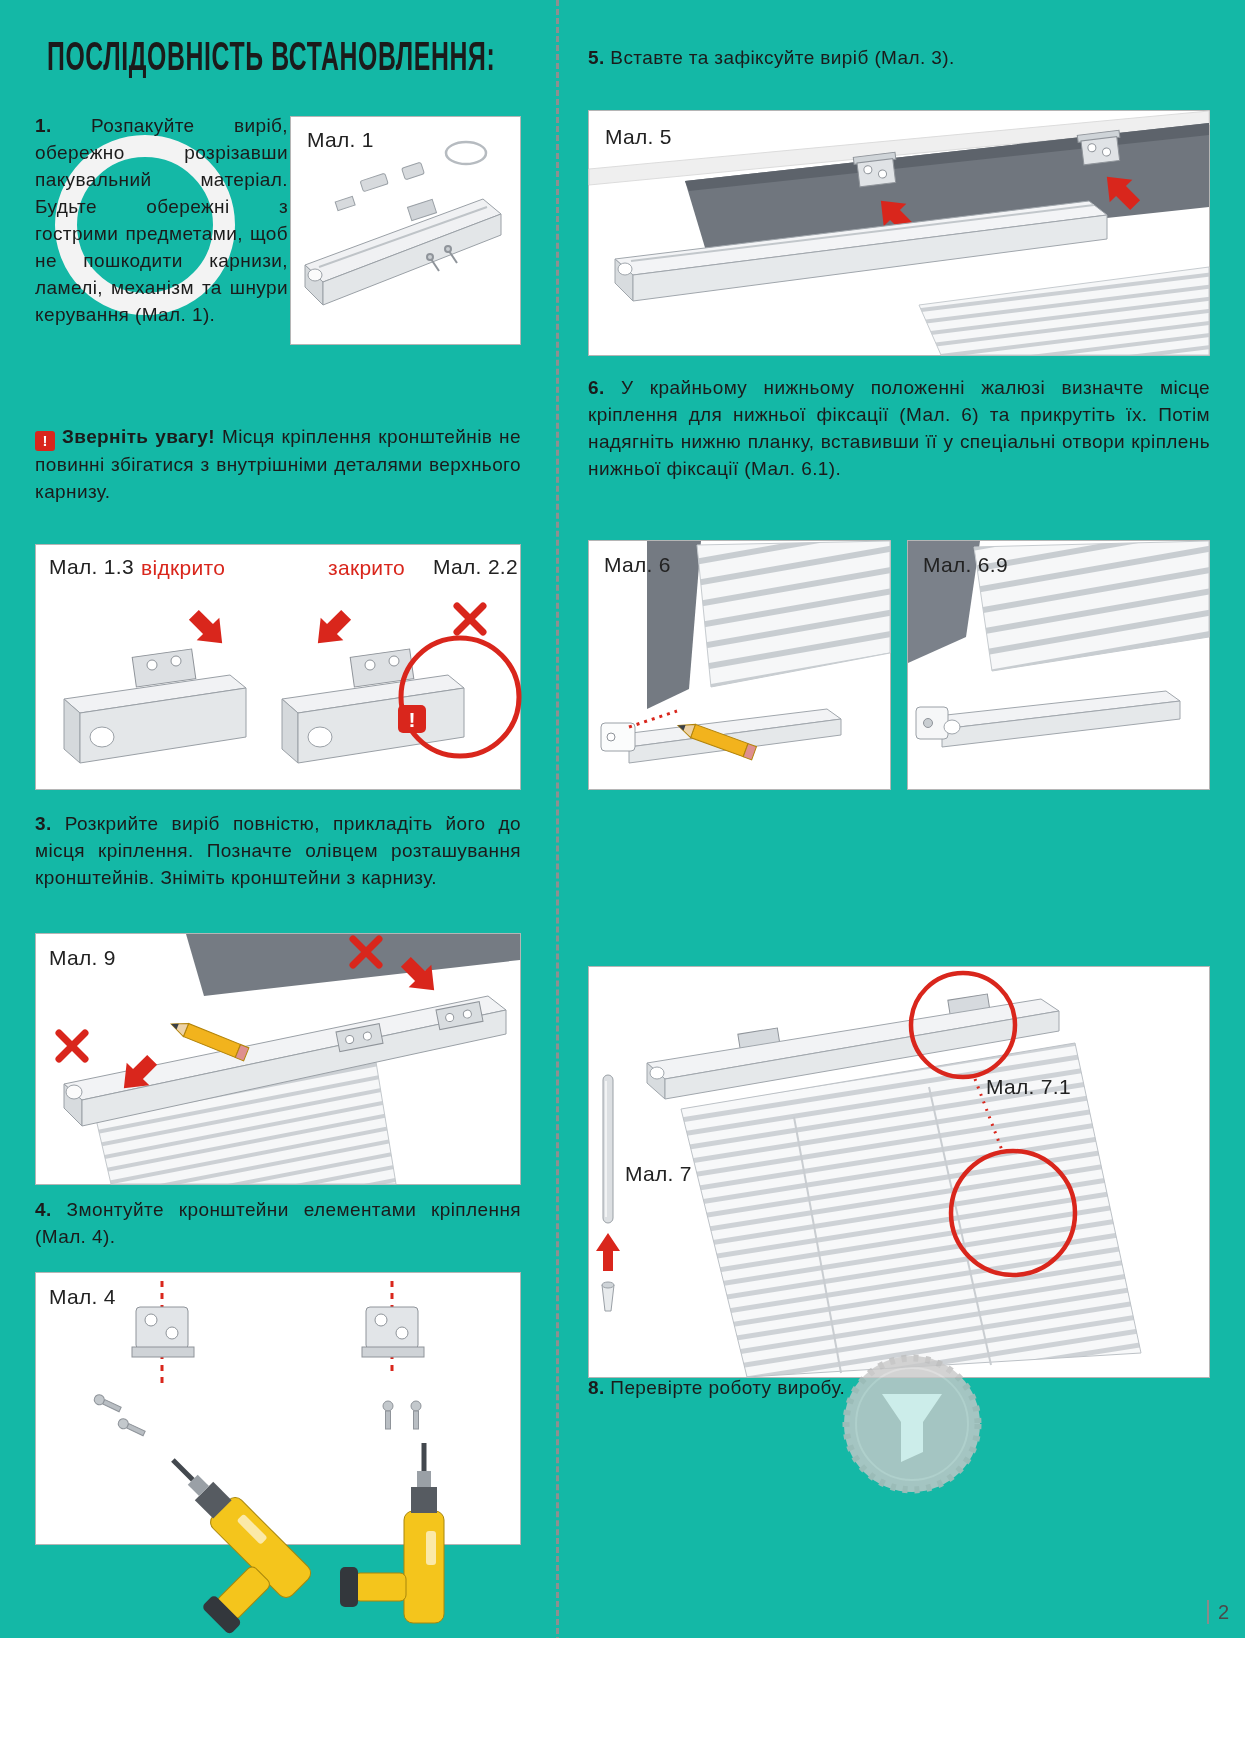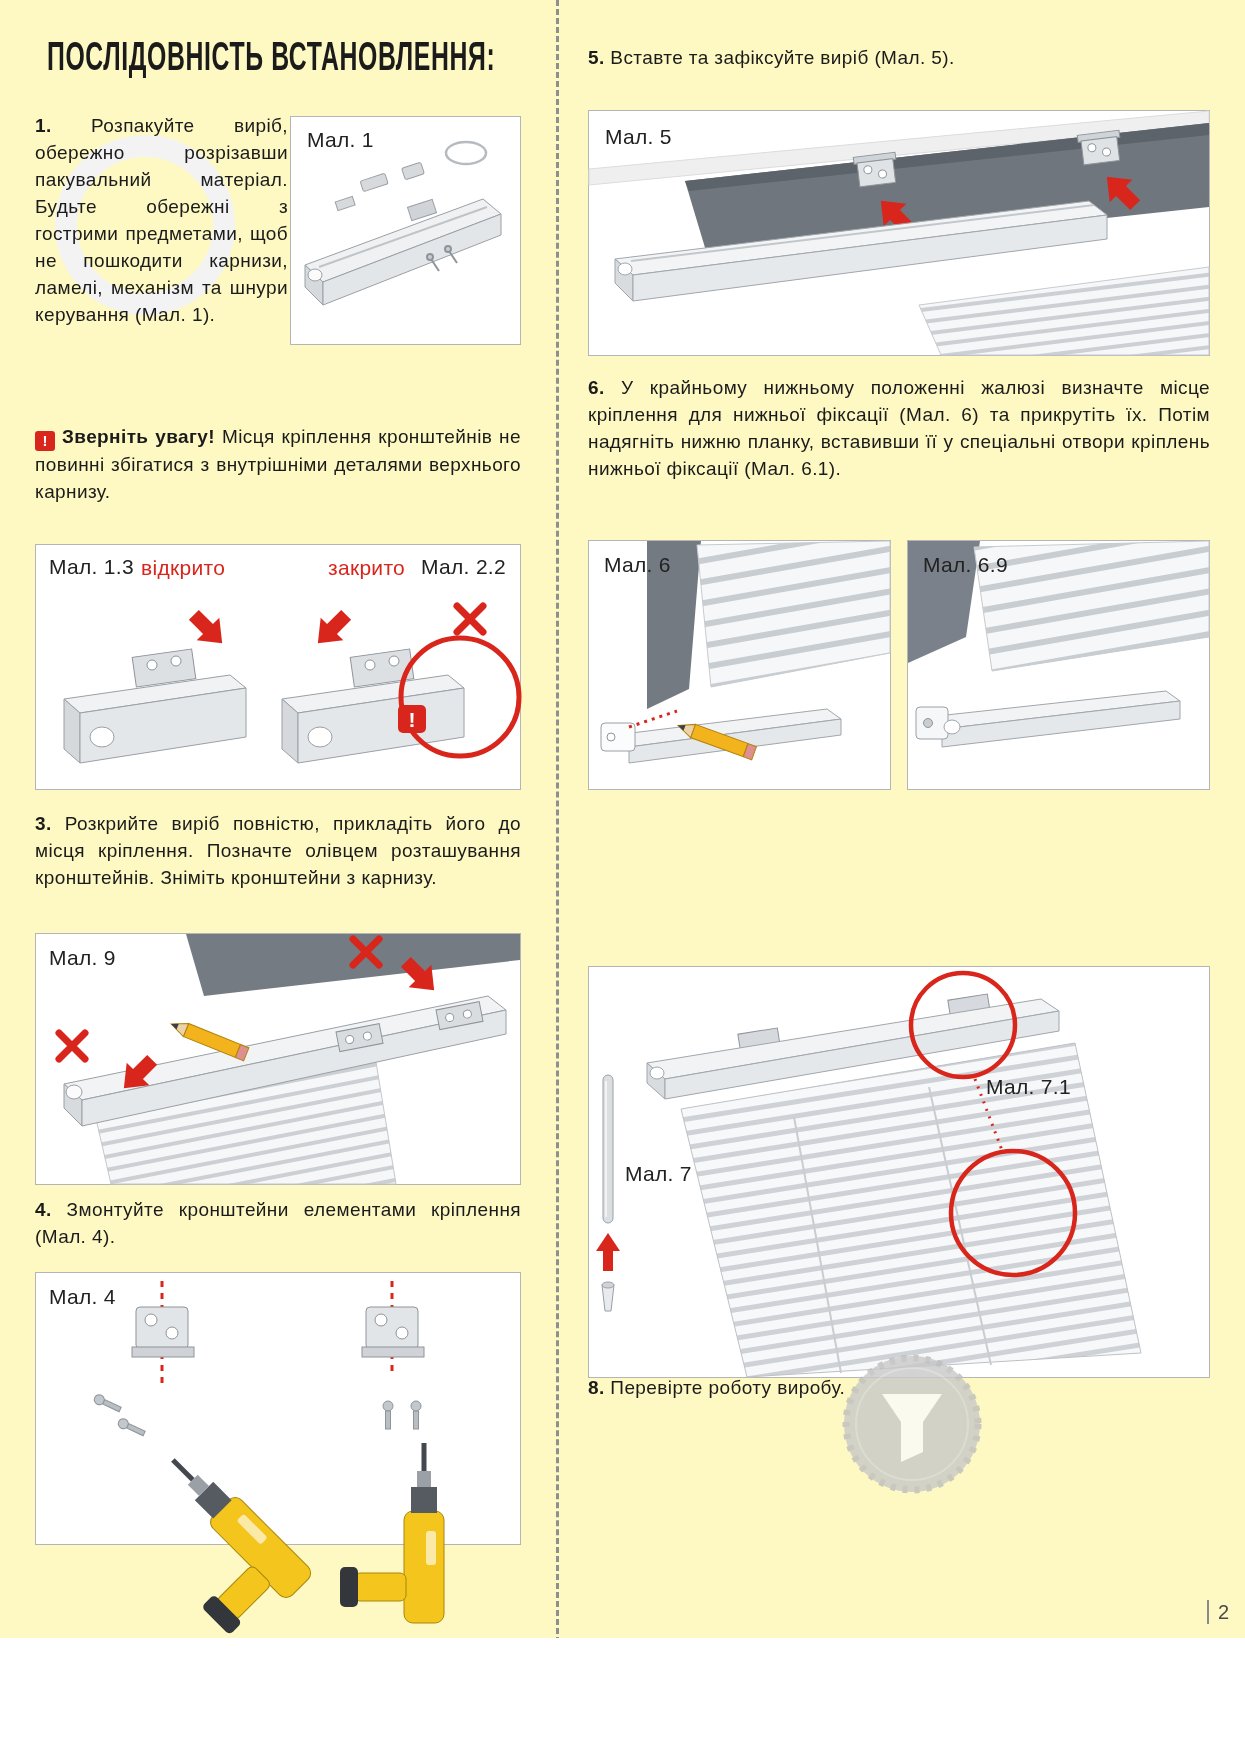--- a/index.html
+++ b/index.html
@@ -1,18 +1,18 @@
 <!DOCTYPE html>
 <html><head>
 <meta charset="utf-8">
 <style>
   * { margin:0; padding:0; box-sizing:border-box; }
   html,body { background:#ffffff; }
   body { font-family:"Liberation Sans", sans-serif; color:#1b1b1b; }
-  .page { position:relative; width:1245px; height:1638px; background:#fef9c3; overflow:hidden; }
+  .page { position:relative; width:1245px; height:1638px; background:#14b8a6; overflow:hidden; }
 
   .title { position:absolute; left:47px; top:34px; font-size:40px; font-weight:bold;
            white-space:nowrap; transform:scaleX(.62); transform-origin:left top; letter-spacing:1px; z-index:2; }
 
   .divider { position:absolute; left:556px; top:0; height:1760px; width:0;
              border-left:3px dashed #8f8f8f; z-index:1; }
 
   .step { position:absolute; font-size:19px; line-height:27px; text-align:justify;
           letter-spacing:.4px; z-index:2; }
   .step b { font-weight:bold; }
@@ -115,21 +115,21 @@
       <circle cx="424" cy="152" r="59" fill="none" stroke="#d9261c" stroke-width="5"></circle>
       <use href="#x2" transform="translate(434,74)"></use>
       <g>
         <rect x="362" y="160" width="28" height="28" rx="5" fill="#d9261c"></rect>
         <text x="376" y="182" text-anchor="middle" font-size="21" font-weight="bold" fill="#fff">!</text>
       </g>
     </svg>
     <span class="fig-label" style="left:13px;top:10px">Мал. 1.3</span>
     <span class="red-label" style="left:105px;top:11px">відкрито</span>
     <span class="red-label" style="left:292px;top:11px">закрито</span>
-    <span class="fig-label" style="right:14px;top:10px">Мал. 2.2</span>
+    <span class="fig-label" style="right:2px;top:10px">Мал. 2.2</span>
   </div>
 
   <p class="step" style="left:35px;top:810px;width:486px">
     <b>3.</b>
     <span>Розкрийте виріб повністю, прикладіть його до місця кріплення. Позначте олівцем розташування кронштейнів. Зніміть кронштейни з карнизу.</span>
   </p>
 
   <div class="fig" style="left:35px;top:933px;width:486px;height:252px">
     <svg width="484" height="250" viewBox="0 0 484 250">
       <defs>
@@ -215,21 +215,21 @@
       <use href="#s4" transform="translate(352,136) rotate(90)"></use>
       <use href="#s4" transform="translate(380,136) rotate(90)"></use>
       <use href="#d4" transform="translate(185,235) rotate(45)"></use>
       <use href="#d4" transform="translate(388,238) rotate(90)"></use>
     </svg>
     <span class="fig-label" style="left:13px;top:12px">Мал. 4</span>
   </div>
 
   <p class="step" style="left:588px;top:44px;width:622px">
     <b>5.</b>
-    <span>Вставте та зафіксуйте виріб (Мал. 5).</span>
+    <span>Вставте та зафіксуйте виріб (Мал. 3).</span>
   </p>
 
   <div class="fig" style="left:588px;top:110px;width:622px;height:246px">
     <svg width="620" height="244" viewBox="0 0 620 244">
       <defs>
         <pattern id="sl5" width="12" height="12" patternUnits="userSpaceOnUse" patternTransform="rotate(-7)">
           <rect width="12" height="12" fill="#f6f7f8"></rect>
             <rect y="8" width="12" height="4" fill="#ccd0d4"></rect>
         </pattern>
         <g id="a5">

